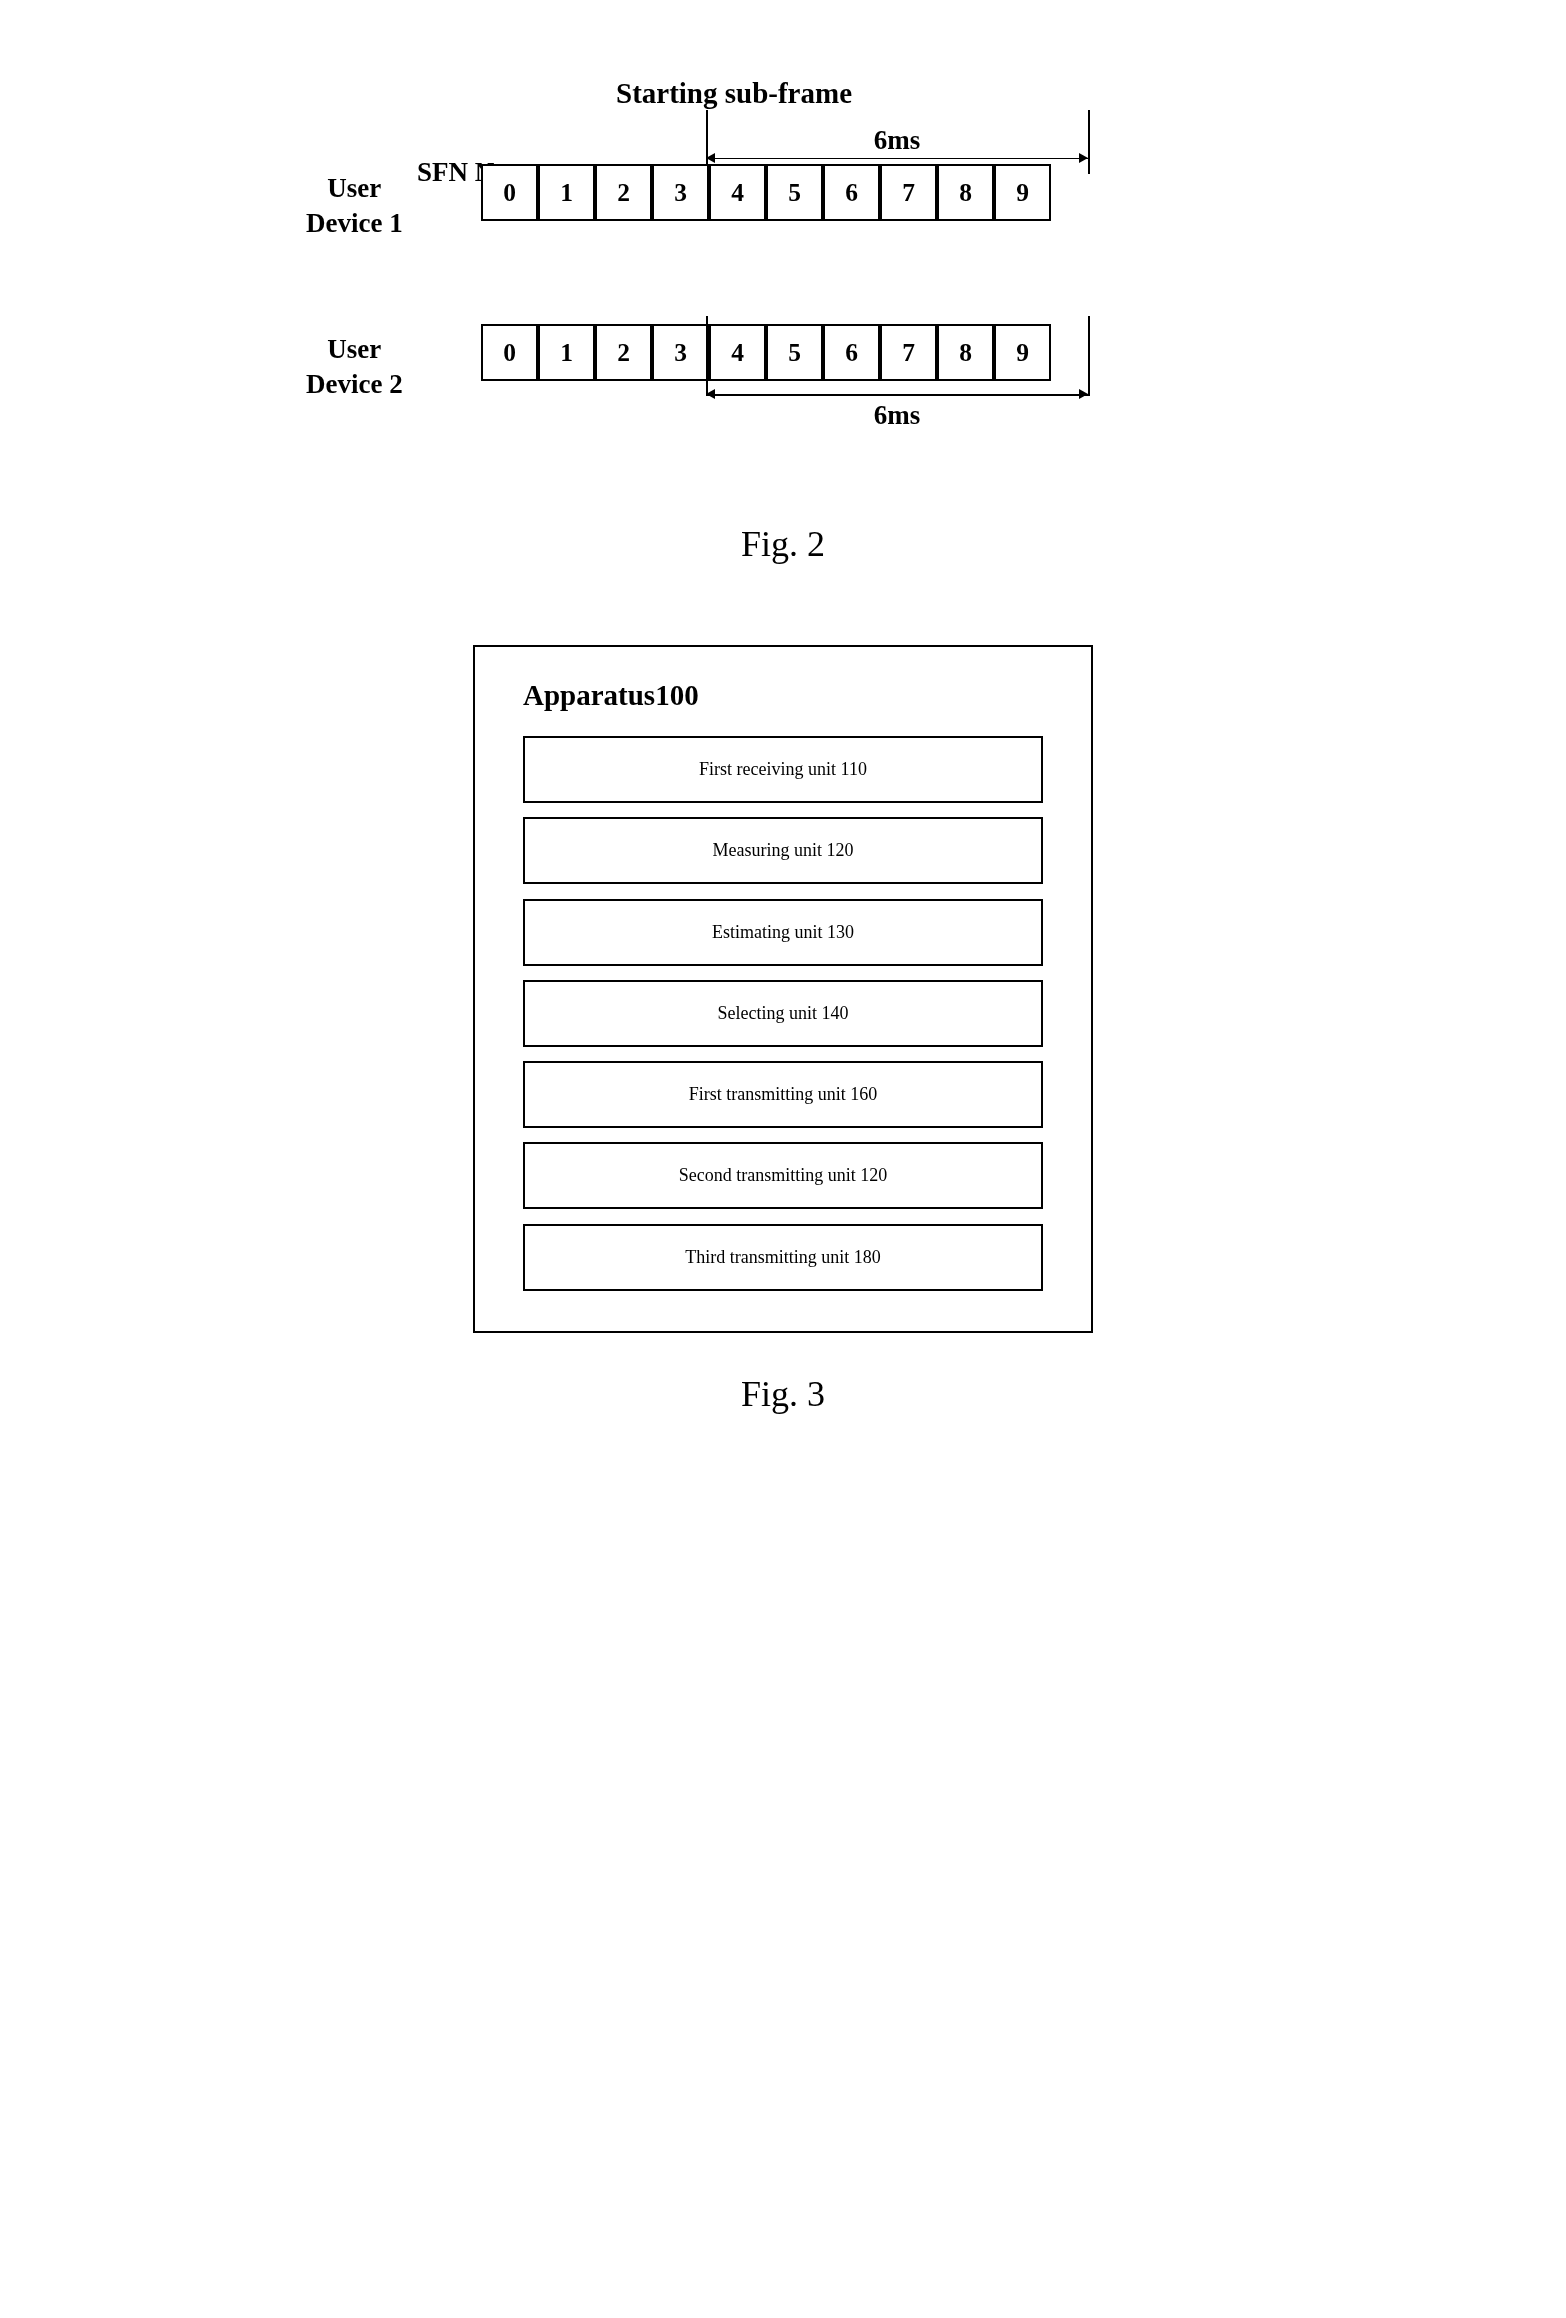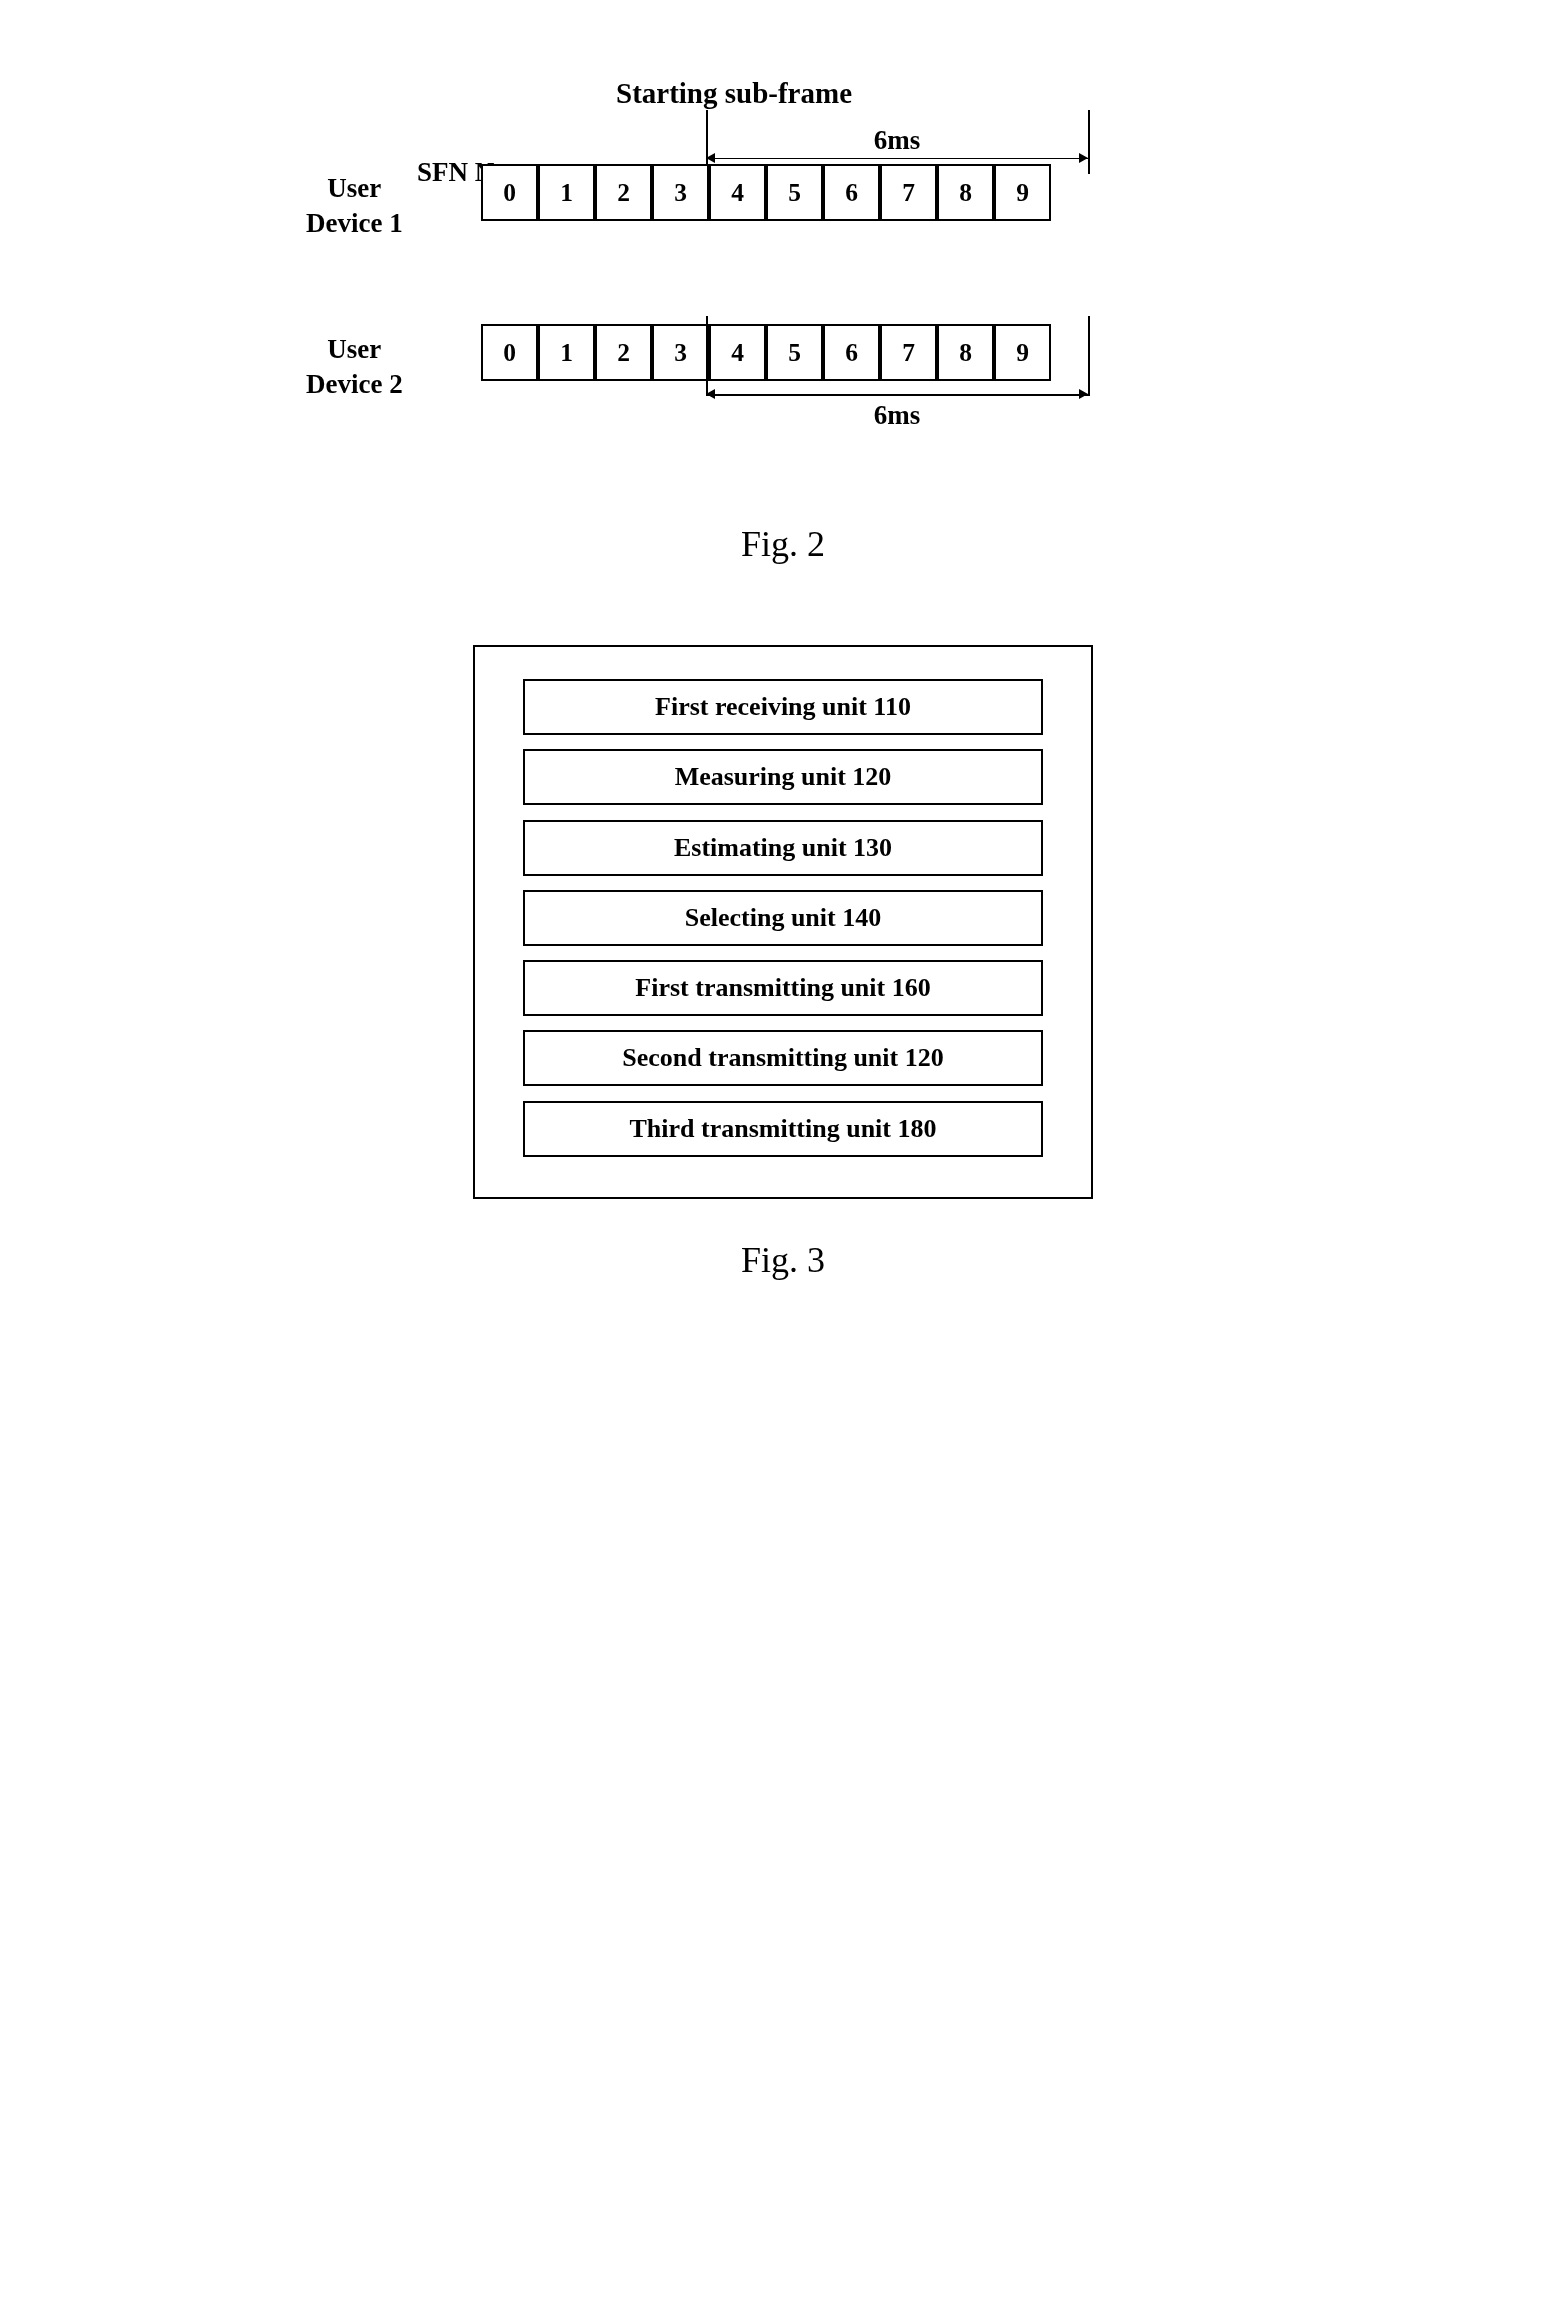--- a/index.html
+++ b/index.html
@@ -115,24 +115,24 @@
     }
 
     .apparatus-title {
       font-size: 29px;
       font-weight: bold;
       margin-bottom: 24px;
     }
 
     .unit-box {
       border: 2.4px solid #000;
-      padding: 11px 16px;
+      padding: 21px 16px;
       margin-bottom: 14.3px;
-      font-size: 26px;
-      font-weight: bold;
+      font-size: 18px;
+      font-weight: normal;
       text-align: center;
       background: #fff;
     }
 
     .unit-box:last-child {
       margin-bottom: 0;
       text-align: center;
     }
   </style>
 </head>
@@ -210,20 +210,21 @@
 
   </div>
 
   <div class="fig-caption">Fig. 2</div>
 </div>
 
 <div class="section-spacer"></div>
 
 <div class="fig3-section">
   <div class="apparatus-box">
+    <div class="apparatus-title">Apparatus100</div>
 
     <div class="unit-box">First receiving unit 110</div>
     <div class="unit-box">Measuring unit 120</div>
     <div class="unit-box">Estimating unit 130</div>
     <div class="unit-box">Selecting unit 140</div>
     <div class="unit-box">First transmitting unit 160</div>
     <div class="unit-box">Second transmitting unit 120</div>
     <div class="unit-box">Third transmitting unit 180</div>
   </div>
 

